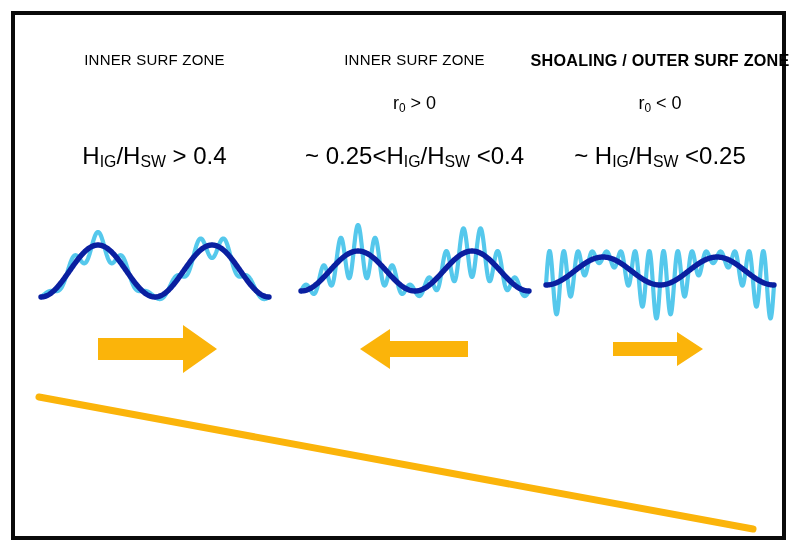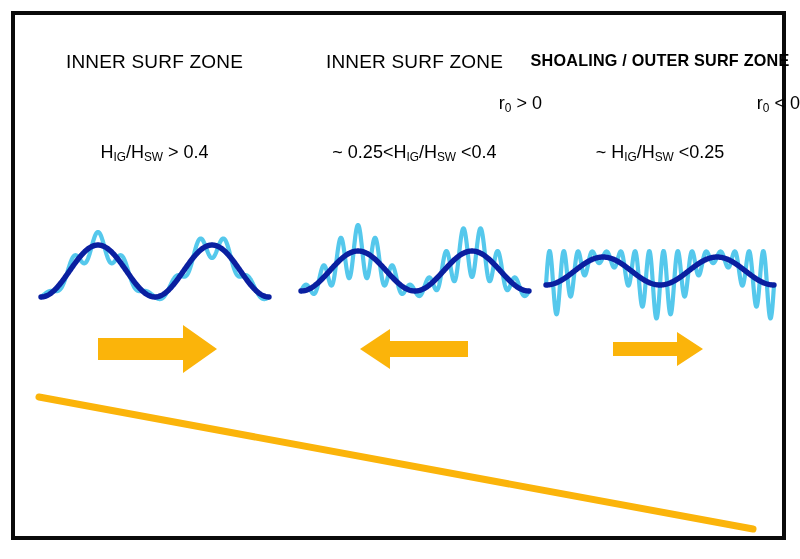--- a/index.html
+++ b/index.html
@@ -12,30 +12,30 @@
   #figure-frame{
     position:absolute;left:11px;top:11px;width:775px;height:529px;
     border:4px solid #0a0a0a;background:#ffffff;box-sizing:border-box;
   }
   .column{position:absolute;top:0;width:255px;text-align:center;}
   #col-1{left:12px;}
   #col-2{left:272px;}
   #col-3{left:505px;width:280px;}
   .zone-title{
     position:absolute;top:36px;left:0;width:100%;
-    font-size:19px;letter-spacing:.2px;white-space:nowrap;
+    font-size:15px;letter-spacing:.2px;white-space:nowrap;
   }
   #col-3 .zone-title{font-size:16.2px;font-weight:bold;}
   .corr-line{
     position:absolute;top:78px;left:0;width:100%;
-    font-size:18px;white-space:nowrap;text-align:right;
+    font-size:18px;white-space:nowrap;
   }
   .ratio-line{
     position:absolute;top:127px;left:0;width:100%;
-    font-size:18px;white-space:nowrap;
+    font-size:24px;white-space:nowrap;
   }
   .ratio-line sub,.corr-line sub{font-size:.66em;vertical-align:-0.22em;letter-spacing:0;}
   .wave-panel{position:absolute;top:196px;left:0;width:100%;height:120px;}
   .wave-panel svg{display:block;margin:0 auto;overflow:visible;}
   .arrow-slot{position:absolute;top:306px;left:0;width:100%;height:62px;}
   .arrow-slot svg{display:block;margin:0 auto;}
   #slope-line{position:absolute;left:0;top:352px;width:775px;height:175px;}
 </style>
 </head>
 <body>

